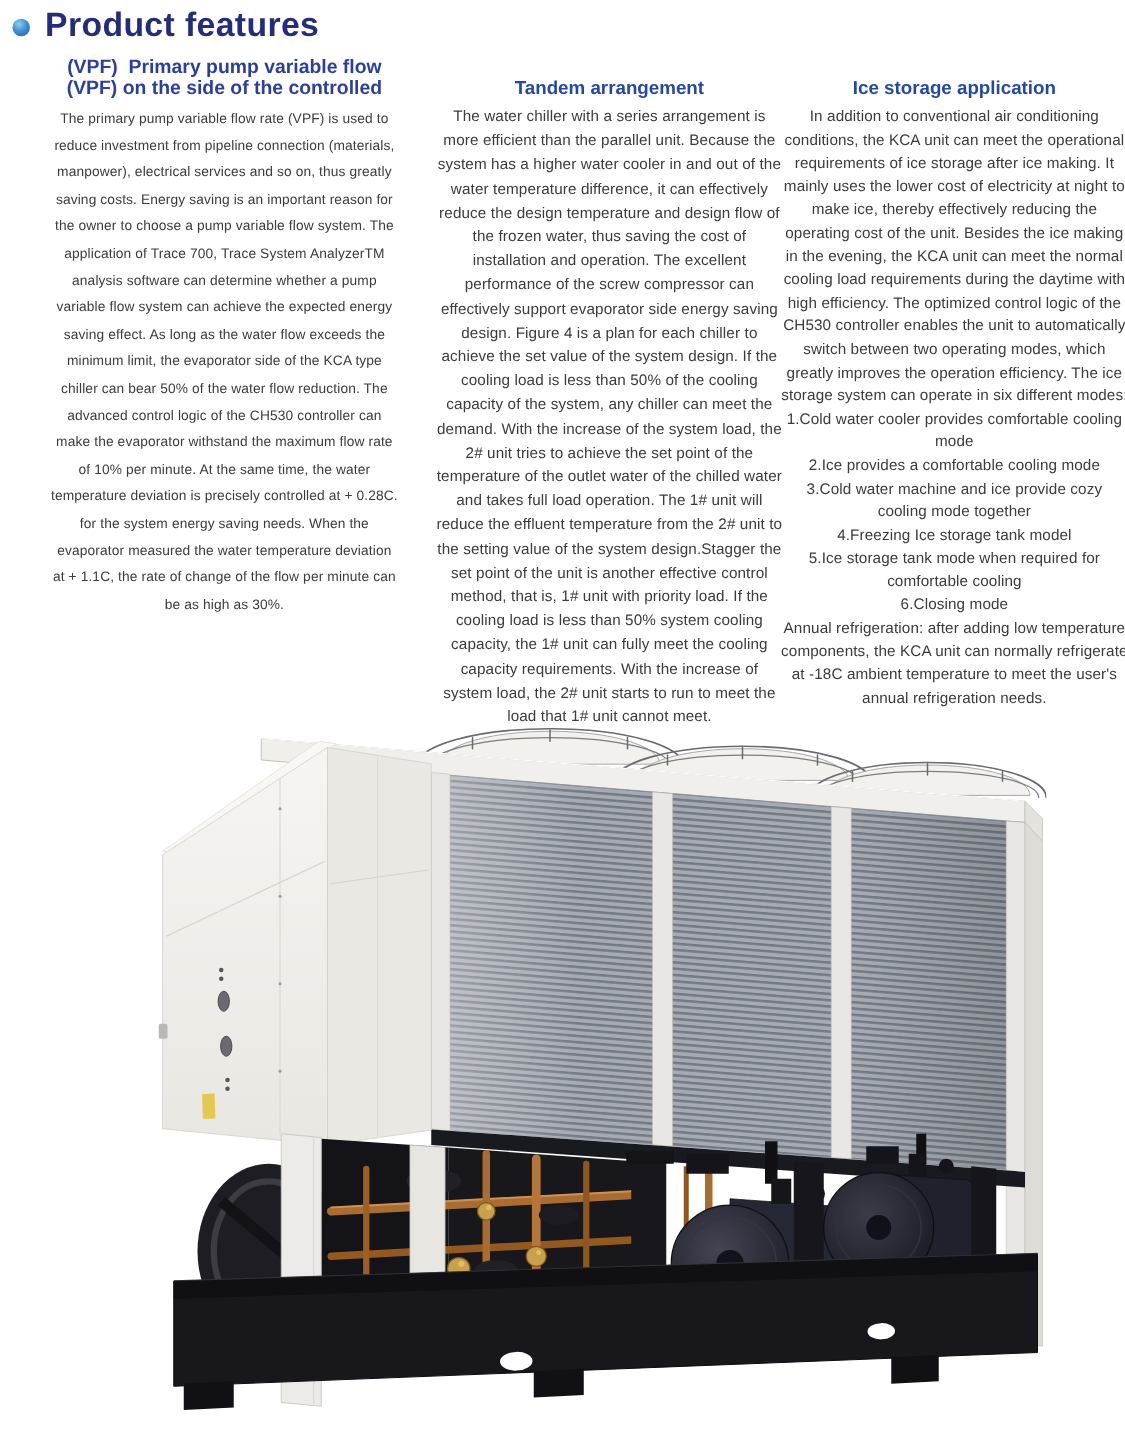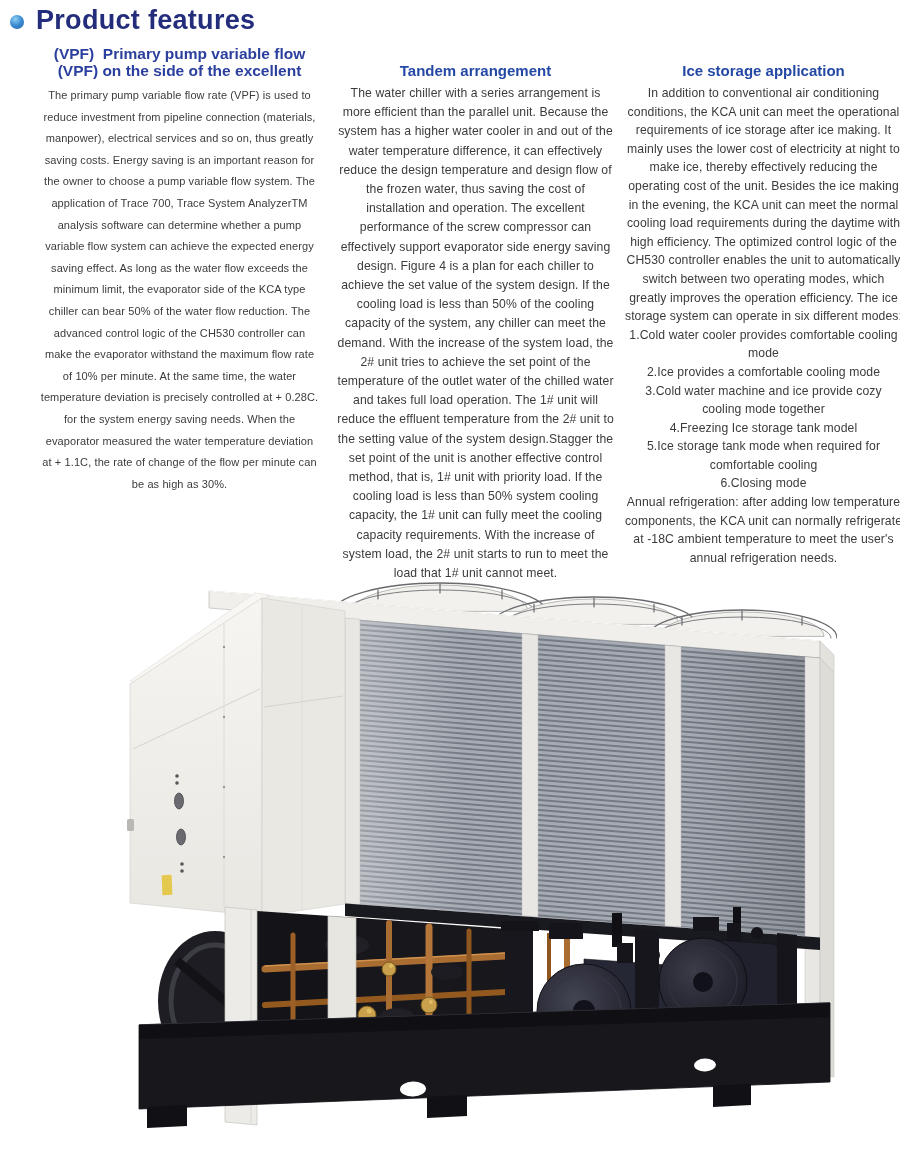--- a/index.html
+++ b/index.html
@@ -10,21 +10,21 @@
   .hdr { position:absolute; left:10px; top:5px; display:flex; align-items:center; }
   .bullet {
     width:14px; height:14px; border-radius:50%; margin:2px 12px 0 0;
     background: radial-gradient(circle at 38% 30%, #8ed0f5 0%, #4090d2 45%, #1a5fa8 100%);
     flex:0 0 auto;
   }
   .title { font-size:27px; font-weight:bold; color:#232d7b; margin:0; letter-spacing:0.3px; }
 
   .col { position:absolute; width:279px; color:#3b3b3b;text-align:center; }
   .col-1 { left:40px;  top:45px; }
-  .col-2 { left:336px; top:62px; }
+  .col-2 { left:348px; top:62px; }
   .col-3 { left:624px; top:62px; }
 
   .h-vpf { font-size:15.5px; font-weight:bold; color:#2b3f9e; line-height:17px; margin:0 0 6px 0; }
   .h-sub { font-size:15px;  font-weight:bold; color:#2449a5; line-height:18px; margin:0 0 4px 0; }
 
   .body-1 { font-size:11px; line-height:21.6px; letter-spacing:0.1px; }
   .body-2 { font-size:12.2px; line-height:19.2px; letter-spacing:0.1px; }
   .body-3 { font-size:12.2px; line-height:18.6px; letter-spacing:0.1px; white-space:pre-line; }
 
   .photo { position:absolute; left:97px; top:577px; width:740px; height:570px; }
@@ -34,21 +34,21 @@
 
 <div class="page">
 
   <div class="hdr">
     <span class="bullet"></span>
     <h1 class="title">Product features</h1>
   </div>
 
   <section class="col col-1">
     <h2 class="h-vpf"><span>(VPF)&nbsp; Primary pump variable flow</span><br>
-      <span>(VPF) on the side of the excellent</span></h2>
+      <span>(VPF) on the side of the controlled</span></h2>
     <div class="body-1">The primary pump variable flow rate (VPF) is used to reduce investment from pipeline connection (materials, manpower), electrical services and so on, thus greatly saving costs. Energy saving is an important reason for the owner to choose a pump variable flow system. The application of Trace 700, Trace System AnalyzerTM analysis software can determine whether a pump variable flow system can achieve the expected energy saving effect. As long as the water flow exceeds the minimum limit, the evaporator side of the KCA type chiller can bear 50% of the water flow reduction. The advanced control logic of the CH530 controller can make the evaporator withstand the maximum flow rate of 10% per minute. At the same time, the water temperature deviation is precisely controlled at + 0.28C. for the system energy saving needs. When the evaporator measured the water temperature deviation at + 1.1C, the rate of change of the flow per minute can be as high as 30%.</div>
   </section>
 
   <section class="col col-2">
     <h2 class="h-sub">Tandem arrangement</h2>
     <div class="body-2">The water chiller with a series arrangement is more efficient than the parallel unit. Because the system has a higher water cooler in and out of the water temperature difference, it can effectively reduce the design temperature and design flow of the frozen water, thus saving the cost of installation and operation. The excellent performance of the screw compressor can effectively support evaporator side energy saving design. Figure 4 is a plan for each chiller to achieve the set value of the system design. If the cooling load is less than 50% of the cooling capacity of the system, any chiller can meet the demand. With the increase of the system load, the 2# unit tries to achieve the set point of the temperature of the outlet water of the chilled water and takes full load operation. The 1# unit will reduce the effluent temperature from the 2# unit to the setting value of the system design.Stagger the set point of the unit is another effective control method, that is, 1# unit with priority load. If the cooling load is less than 50% system cooling capacity, the 1# unit can fully meet the cooling capacity requirements. With the increase of system load, the 2# unit starts to run to meet the load that 1# unit cannot meet.</div>
   </section>
 
   <section class="col col-3">
     <h2 class="h-sub">Ice storage application</h2>

